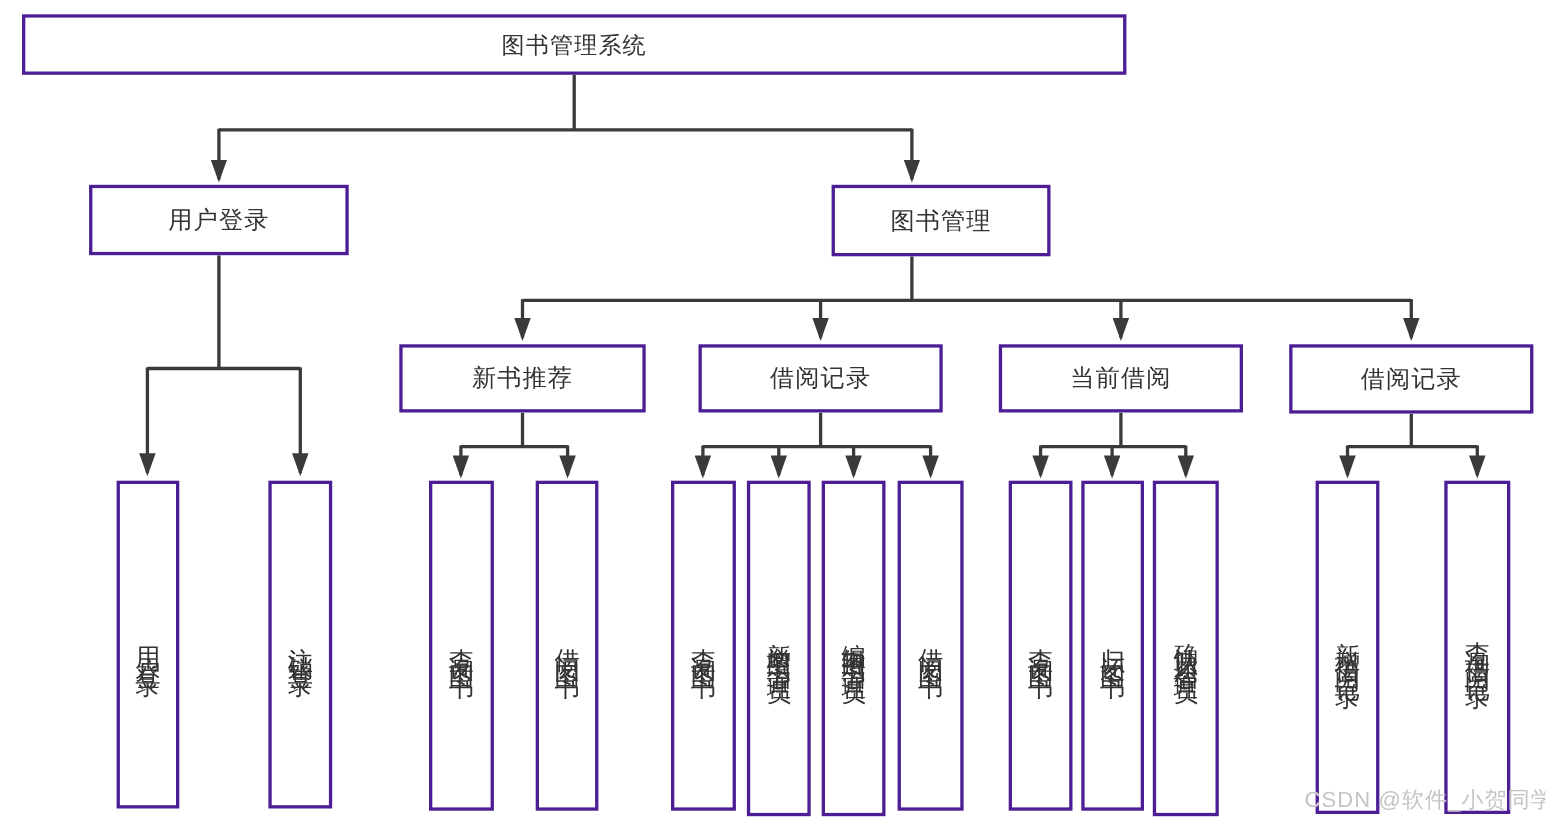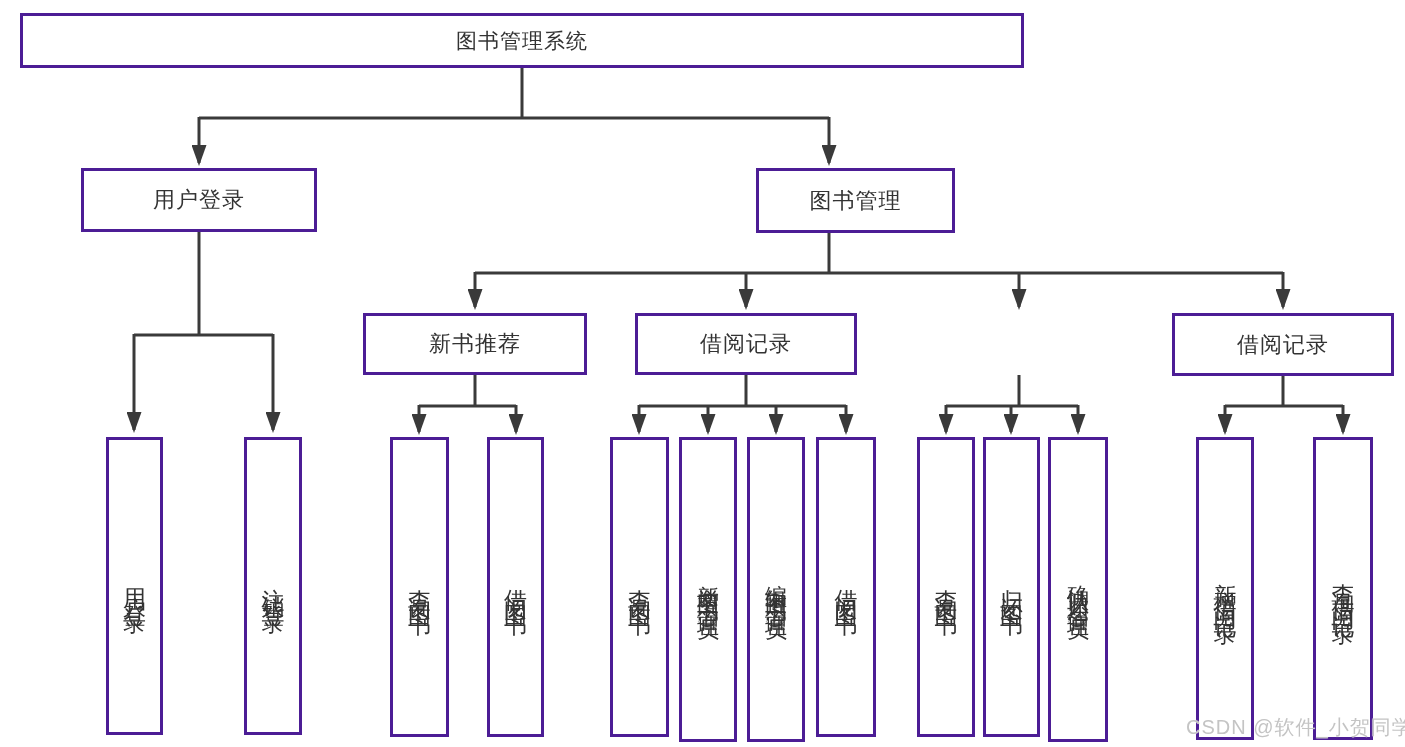--- a/index.html
+++ b/index.html
@@ -100,20 +100,21 @@
     </g>
   </svg>
 
   <div class="box hbox root-box" style="left:20px; top:13px; width:1004px; height:55px;">图书管理系统</div>
 
   <div class="box hbox" style="left:81px; top:168px; width:236px; height:64px;">用户登录</div>
   <div class="box hbox" style="left:712px; top:168px; width:199px; height:65px;margin-left:44px;">图书管理</div>
 
   <div class="box hbox" style="left:363px; top:313px; width:224px; height:62px;">新书推荐</div>
   <div class="box hbox" style="left:635px; top:313px; width:222px; height:62px;">借阅记录</div>
+  <div class="box hbox" style="left:908px; top:313px; width:222px; height:62px;">当前借阅</div>
   <div class="box hbox" style="left:1172px; top:313px; width:222px; height:63px;">借阅记录</div>
 
   <div class="box vbox" style="left:106px; top:437px; width:57px; height:298px;">用户登录</div>
   <div class="box vbox" style="left:244px; top:437px; width:58px; height:298px;">注销登录</div>
 
   <div class="box vbox" style="left:390px; top:437px; width:59px; height:300px;">查询图书</div>
   <div class="box vbox" style="left:487px; top:437px; width:57px; height:300px;">借阅图书</div>
 
   <div class="box vbox" style="left:610px; top:437px; width:59px; height:300px;">查询图书</div>
   <div class="box vbox tight" style="left:679px; top:437px; width:58px; height:305px;">新增图书（管理员）</div>

